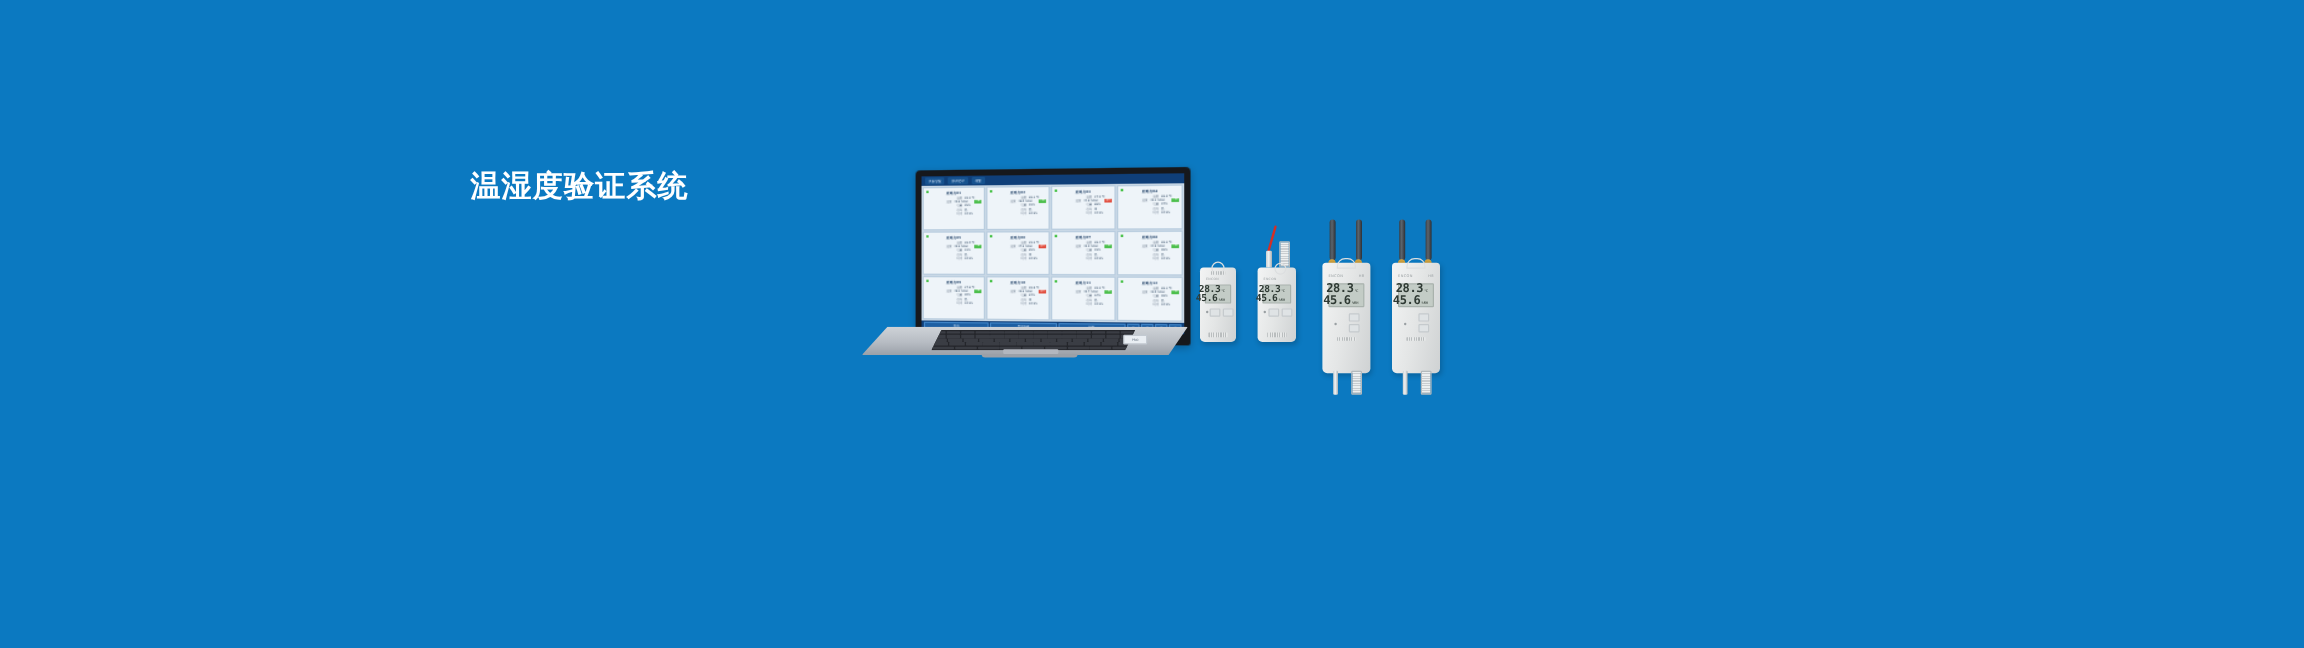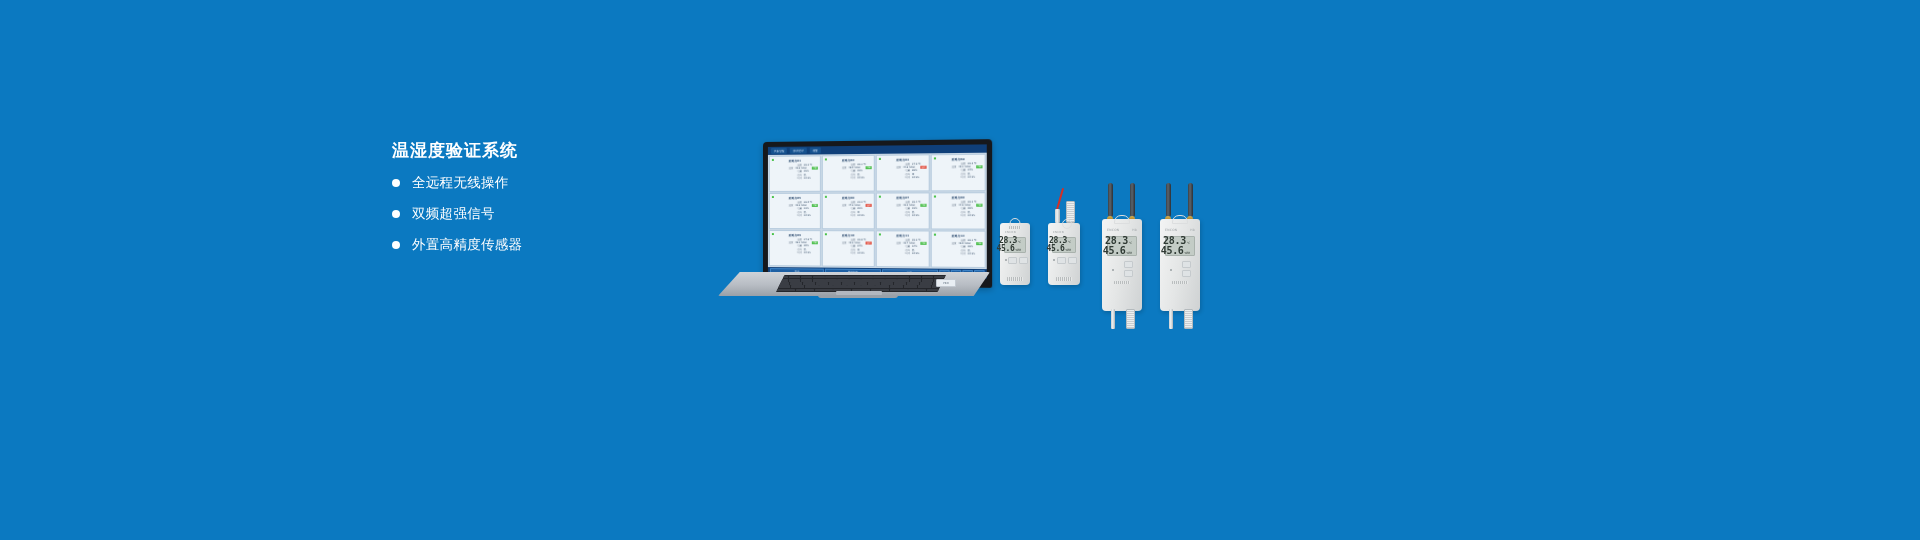--- a/index.html
+++ b/index.html
@@ -7,21 +7,21 @@
     width:1920px;height:540px;overflow:hidden;
     background:#0b79c1;
     font-family:"DejaVu Sans","Liberation Sans",sans-serif;
     position:relative;
   }
   .banner{position:absolute;inset:0;background:#0b79c1;}
 
   
   .copy{position:absolute;left:392px;top:140px;width:330px;color:#fff;}
   .copy .title{
-    font-size:17px;font-weight:bold;letter-spacing:1px;
+    font-size:25px;font-weight:bold;letter-spacing:1px;
     line-height:1.2;color:#ffffff;margin:0 0 14px 0;white-space:nowrap;
   }
   .copy .subtitle{
     font-size:13.5px;font-weight:normal;line-height:1.4;color:#f2f8fc;
     margin:0 0 20px 0;white-space:nowrap;letter-spacing:.3px;
   }
   .bullets{list-style:none;margin:0;padding:0;}
   .bullets li{
     display:flex;align-items:center;margin:0 0 13px 0;
     font-size:13.5px;color:#ffffff;letter-spacing:.3px;white-space:nowrap;
@@ -198,34 +198,20 @@
     transform-origin:bottom center;
   }
 </style>
 </head>
 <body>
 
 <div class="banner">
 
   <div class="copy">
     <h1 class="title">温湿度验证系统</h1>
-    <ul class="bullets">
-      <li>
-        <span class="dot"></span>
-        <span>全远程无线操作</span>
-      </li>
-      <li>
-        <span class="dot"></span>
-        <span>双频超强信号</span>
-      </li>
-      <li>
-        <span class="dot"></span>
-        <span>外置高精度传感器</span>
-      </li>
-    </ul>
   </div>
 
   <div class="laptop">
 
     <div class="lid">
       <div class="screen">
 
         <div class="app-top">
           <span class="menu">设备管理</span>
           <span class="menu">数据记录</span>

